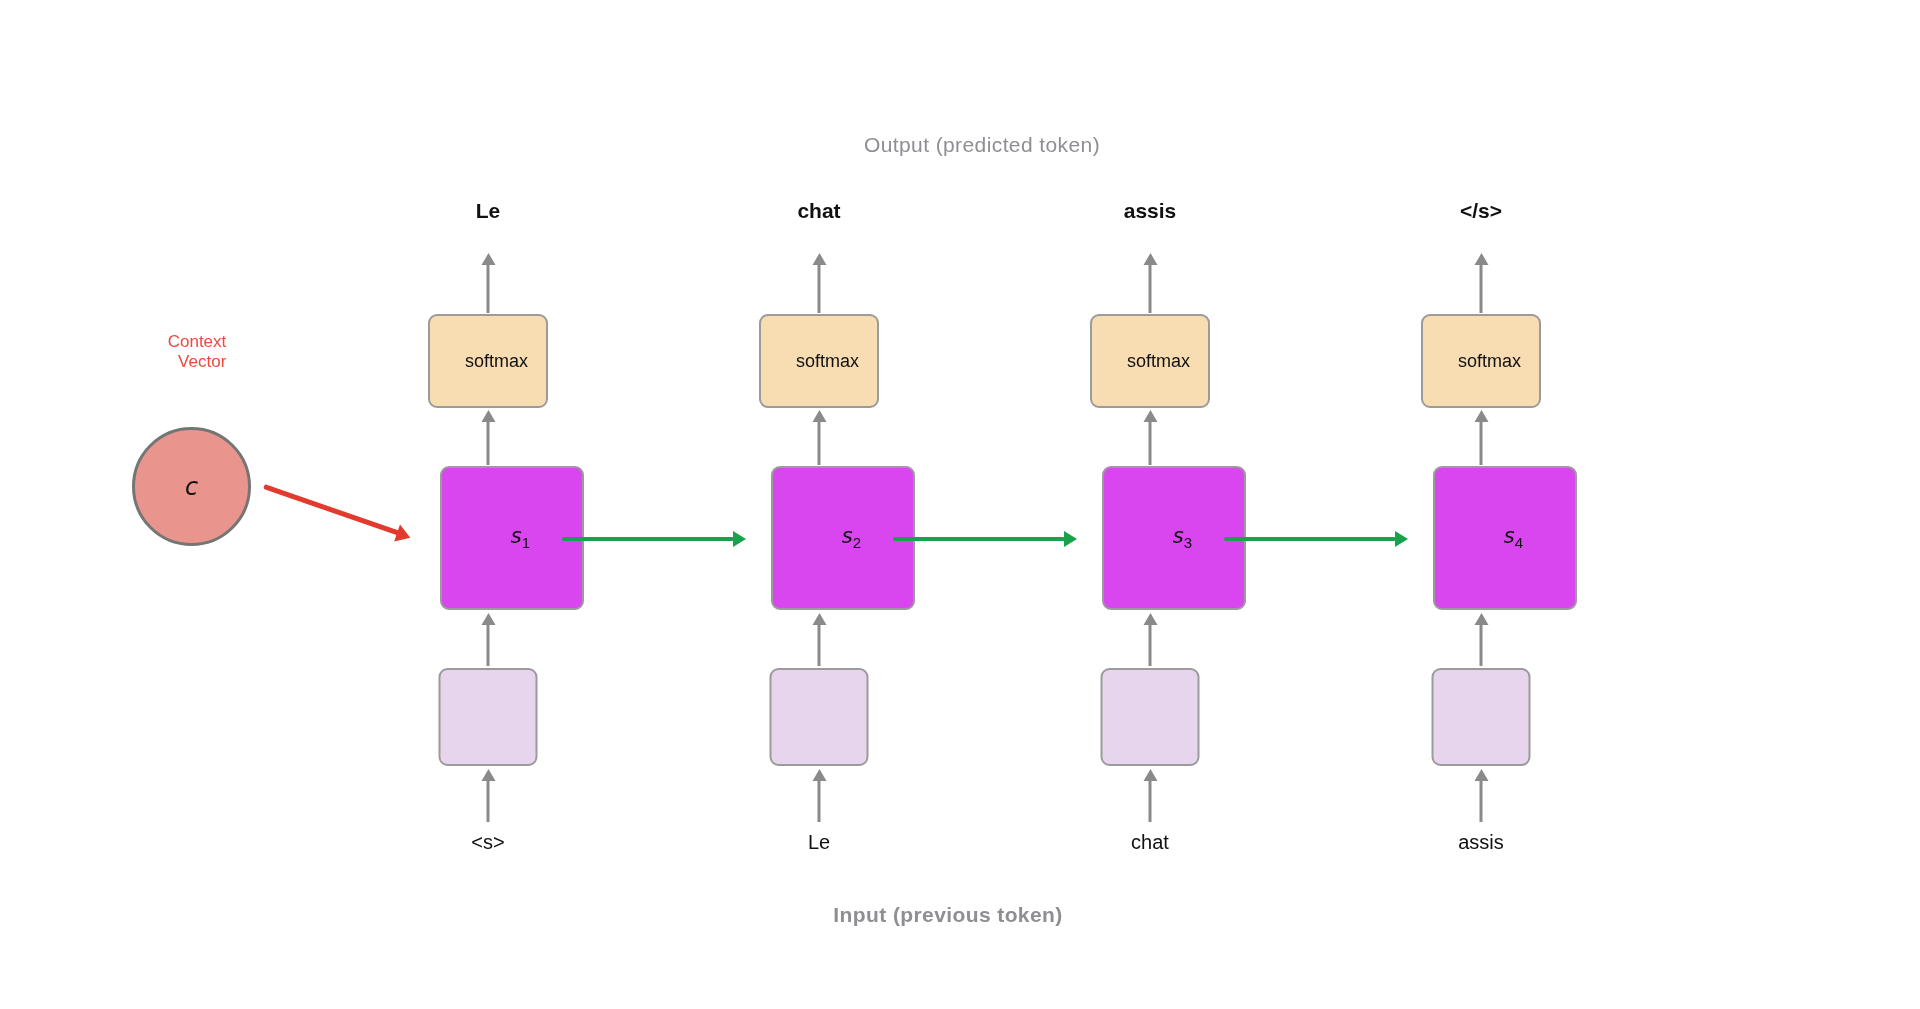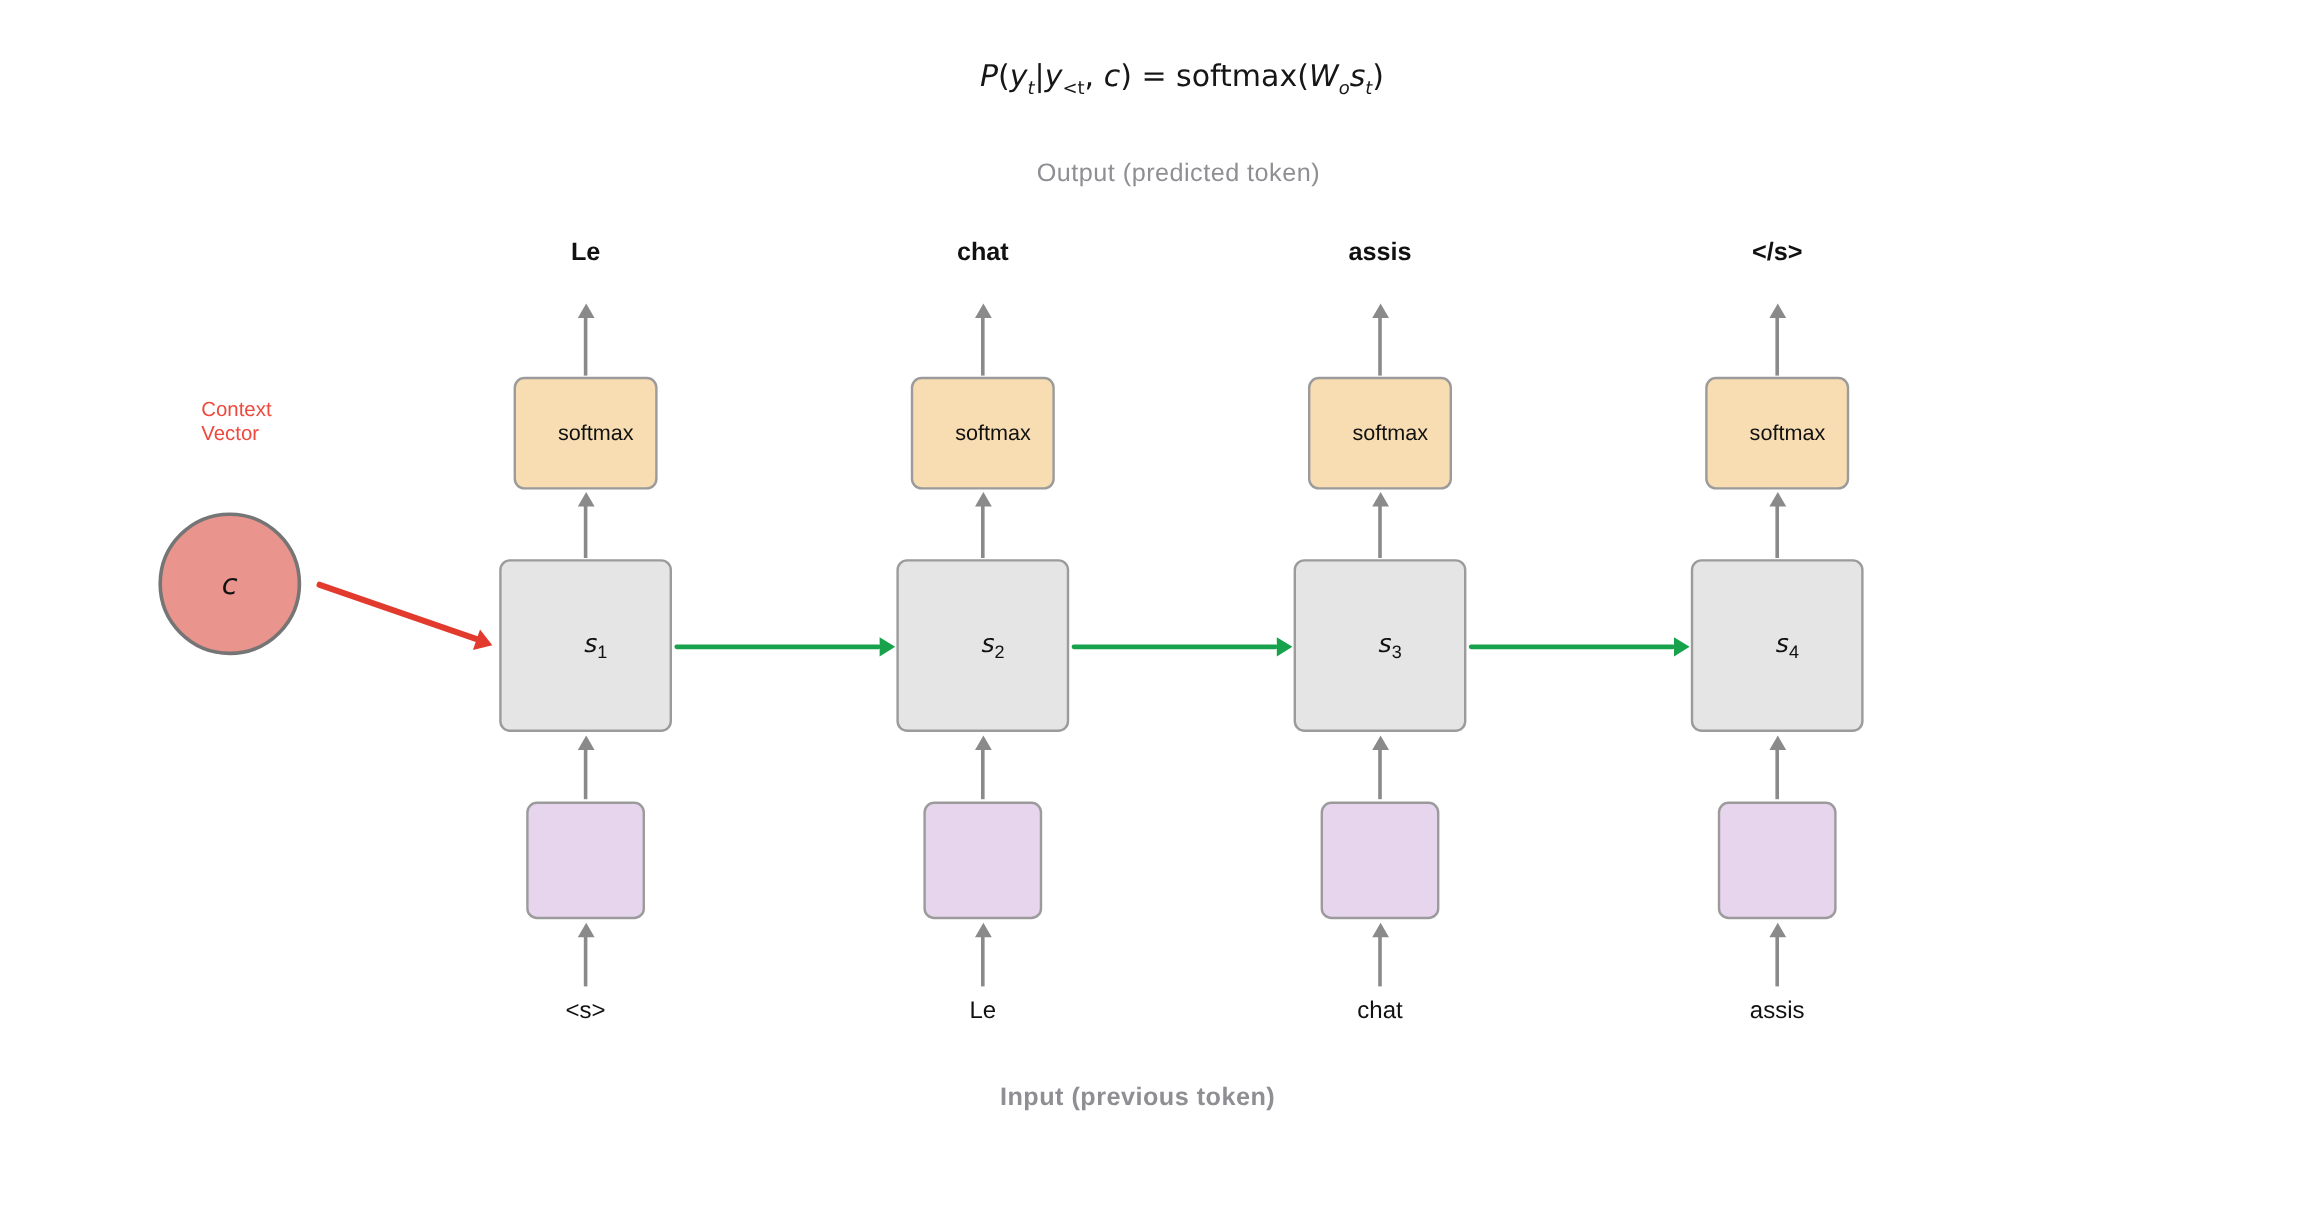--- a/index.html
+++ b/index.html
@@ -17,21 +17,21 @@
   
   .axis-label {
     position:absolute; transform:translateX(-50%); color:#8e8e93;
     font-size:21px; letter-spacing:0.4px; white-space:nowrap;
   }
   .output-axis {left:982px; top:133px;}
   .input-axis  {left:948px; top:903px;font-weight:bold;}
   
   .context-label {
     position:absolute; left:197px; top:332px; transform:translateX(-50%);
-    text-align:left; color:#ed493d; font-size:17px; line-height:20px; white-space:nowrap;
+    text-align:right; color:#ed493d; font-size:17px; line-height:20px; white-space:nowrap;
   }
   .context-circle {
     position:absolute; left:132px; top:427px; width:113px; height:113px;
     border-radius:50%; background:#e9948d; border:3px solid #757575;
     display:flex; align-items:center; justify-content:center;
     font-size:24px; font-style:italic; font-family:"DejaVu Sans", sans-serif;
   }
   .red-arrow {
     position:absolute; left:264px; top:484px; width:143px; height:5px;
     background:#e23b2e; transform:rotate(19.1deg); transform-origin:0 50%;
@@ -44,21 +44,21 @@
   
   .column {position:absolute; top:0; width:0; height:1009px;}
   .column > * {position:absolute; left:0; transform:translateX(-50%);}
   .out-token {top:199px; font-weight:bold; font-size:21px; white-space:nowrap;}
   .in-token  {top:831px; font-size:20px; white-space:nowrap;}
   .box {
     box-sizing:border-box; display:flex; align-items:center; justify-content:center;
     border:2.5px solid #9b9b9b; border-radius:9px;padding-left:17px;
   }
   .softmax {top:314px; width:120px; height:94px; background:#f8ddb2; font-size:18px;}
-  .state   {top:466px; width:144px; height:144px; background:#e5e5e5; font-size:21px;}
+  .state   {top:466px; width:144px; height:144px; background:#d946ef; font-size:21px;margin-left:24px;}
   .state .sym {font-style:italic; font-family:"DejaVu Sans", sans-serif;}
   .state sub {font-size:15px;}
   .embed   {top:668px; width:99px; height:98px; background:#e6d5ec;}
   
   .arrow-v {width:3px; background:#8a8a8a;}
   .arrow-v::before {
     content:""; position:absolute; top:-11px; left:50%; transform:translateX(-50%);
     border:7px solid transparent; border-top:0; border-bottom:12px solid #8a8a8a;
   }
   .a1 {top:264px; height:49px;}
@@ -73,21 +73,20 @@
   }
   .g1 {left:562px; width:172px;}
   .g2 {left:893px; width:172px;}
   .g3 {left:1224px; width:172px;}
 </style>
 </head>
 <body>
 
 <div class="canvas">
 
-  <div class="formula"><span class="it">P</span><span>(</span><span class="it">y</span><sub class="it">t</sub><span>|</span><span class="it">y</span><sub>&lt;t</sub><span>, </span><span class="it">c</span><span>) = softmax(</span><span class="it">W</span><sub class="it">o</sub><span class="it">s</span><sub class="it">t</sub><span>)</span></div>
 
   <div class="axis-label output-axis">Output (predicted token)</div>
   <div class="axis-label input-axis">Input (previous token)</div>
 
   <div class="context-label">
     <div>Context</div>
     <div>Vector</div>
   </div>
   <div class="context-circle">
     <span>c</span>

